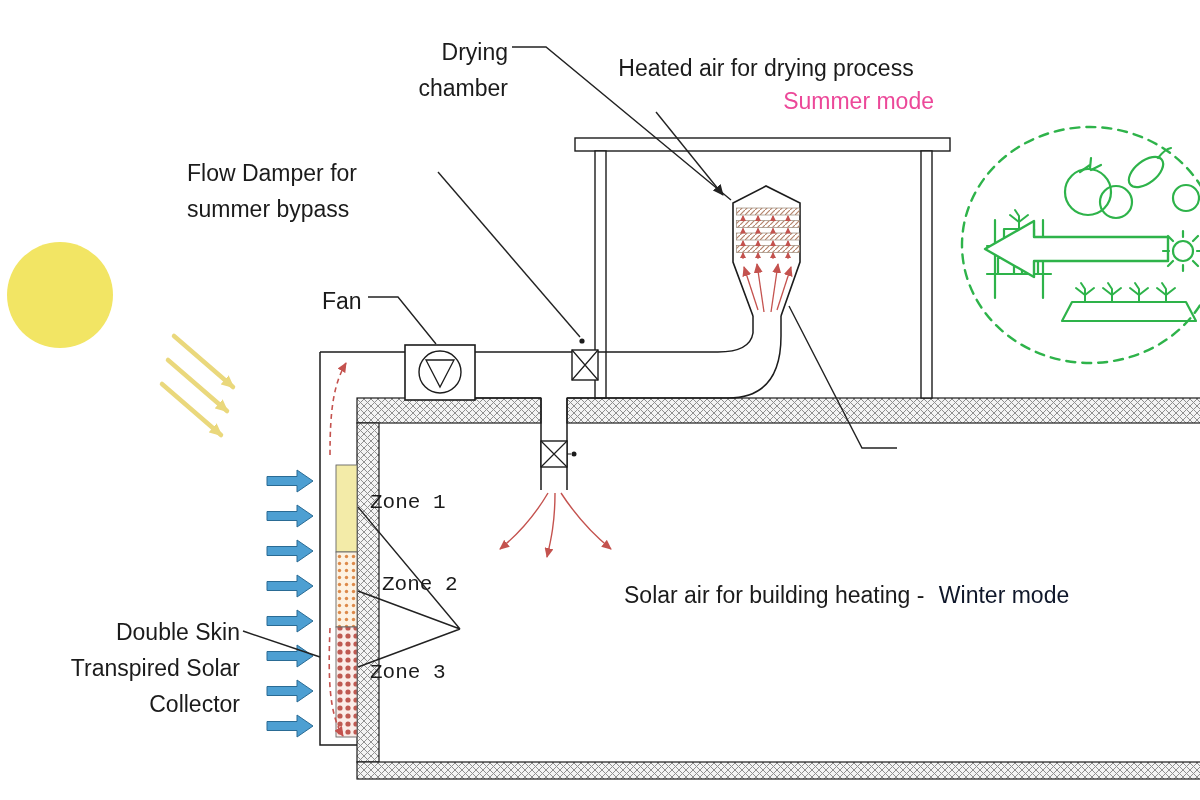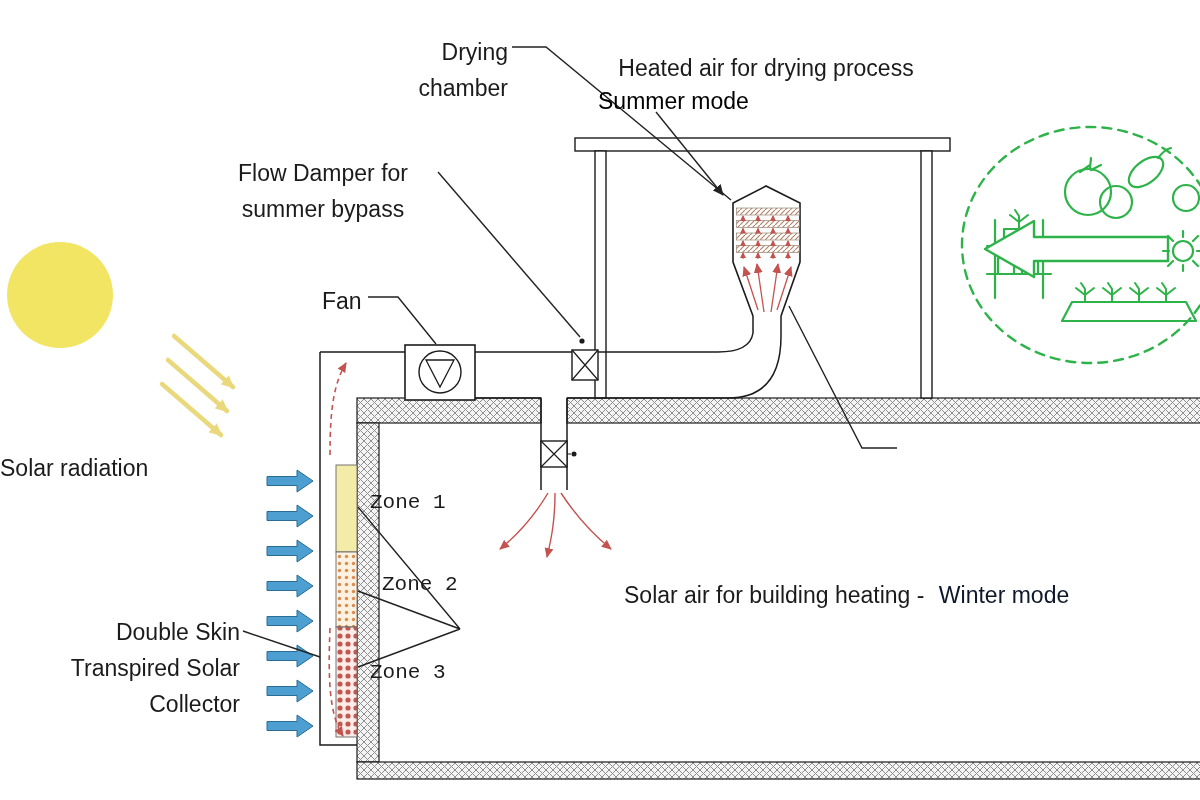--- a/index.html
+++ b/index.html
@@ -199,28 +199,27 @@
       <use href="#sprout" x="1166" y="302"></use>
     </g>
   </g>
 </svg>
 
 <div class="lbl" style="left:598px;top:50px;width:336px;text-align:center;">Heated air for drying process</div>
 
 <div class="lbl" style="left:380px;top:34px;width:128px;text-align:right;">Drying
 chamber</div>
 
-<div class="lbl" style="left: 598px; top: 83px; width: 336px; text-align: left; color: #000000;">Summer mode</div>
-
-<div class="lbl" style="left:203px;top:155px;width:240px;text-align:center;">Flow Damper for
+<div class="lbl" style="left: 598px; top: 83px; width: 336px; text-align: right; color: #ec4899;">Summer mode</div>
+
+<div class="lbl" style="left:187px;top:155px;width:240px;">Flow Damper for
 summer bypass</div>
 
 <div class="lbl" style="left:322px;top:283px;">Fan</div>
 
-<div class="lbl" style="left:0px;top:450px;">Solar radiation</div>
 
 <div class="lbl small" style="left:370px;top:494px;">Zone 1</div>
 <div class="lbl small" style="left:382px;top:576px;">Zone 2</div>
 <div class="lbl small" style="left:370px;top:664px;">Zone 3</div>
 
 <div class="lbl" style="left:28px;top:614px;width:212px;text-align:right;">Double Skin
 Transpired Solar
 Collector</div>
 
 

